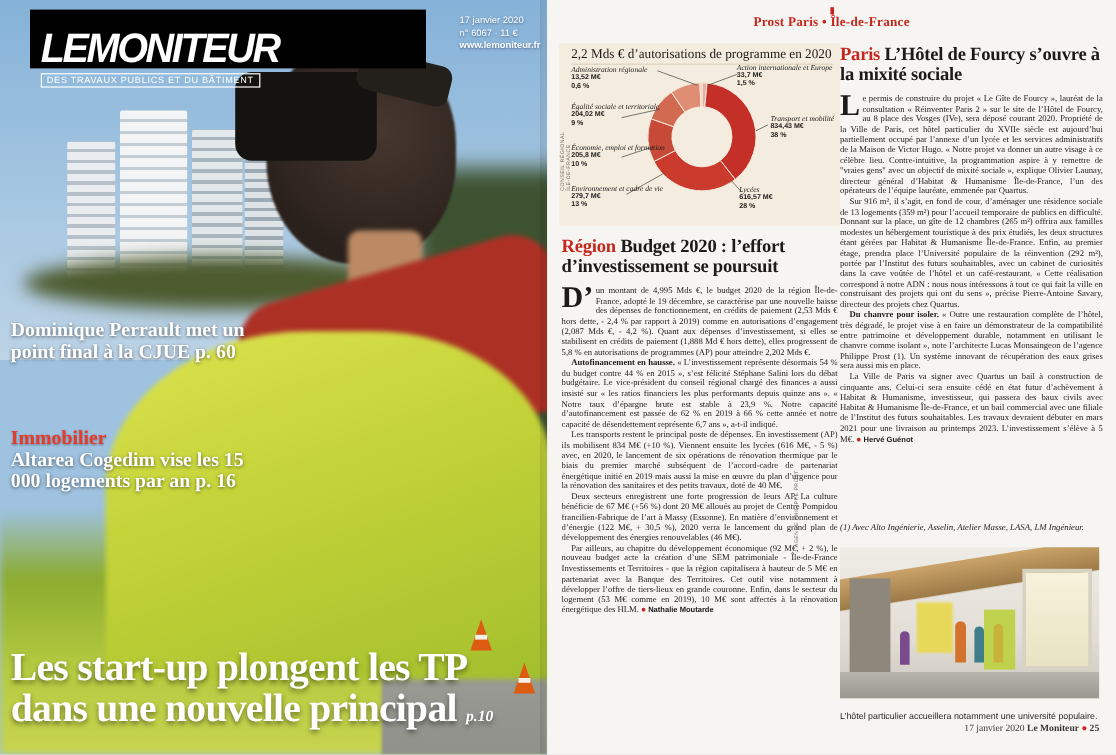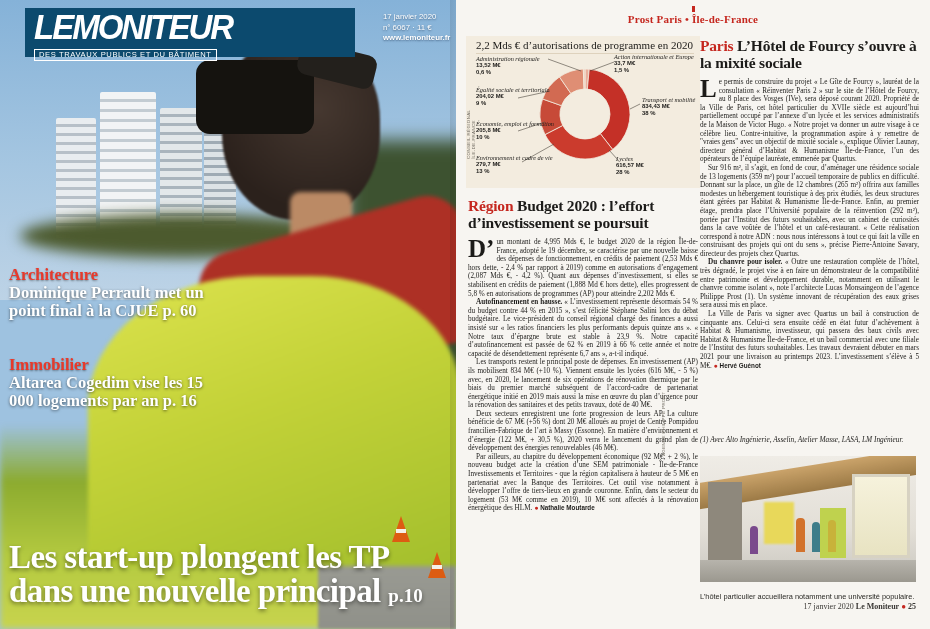--- a/index.html
+++ b/index.html
@@ -23,40 +23,40 @@
   .strap{left:298px;top:48px;width:78px;height:34px;background:#23201c;border-radius:10px;transform:rotate(14deg);}
   .neck{left:290px;top:192px;width:62px;height:74px;background:#bb8a65;filter:blur(2px);border-radius:10px;}
   .collar{left:206px;top:222px;width:272px;height:150px;background:#ad3025;border-radius:36px;transform:rotate(-16deg);filter:blur(2px);}
   .vest{left:88px;top:276px;width:372px;height:290px;background:linear-gradient(160deg,#dde34e 0%,#c3d238 45%,#a3bf2d 100%);border-radius:45% 40% 0 0;filter:blur(2px);}
   .grass{left:0;top:424px;width:456px;height:205px;background:linear-gradient(180deg,rgba(140,166,46,0) 0%,#8cab2f 28%,#b4ca40 65%,#c8d44e 100%);filter:blur(3px);}
   .gravel{left:318px;top:470px;width:138px;height:159px;background:linear-gradient(180deg,#a8a9a1,#8f9089);border-radius:60px 0 0 0;filter:blur(1.5px);}
   .pipe{width:34px;height:34px;border-radius:50%;background:radial-gradient(circle,#2f2f2c 0 38%,#7d7d76 40% 70%,#5d5d57 72%);filter:blur(.6px);}
   .cone{width:0;height:0;border-left:9px solid transparent;border-right:9px solid transparent;border-bottom:26px solid #dd5c12;filter:blur(.4px);}
   .cone::after{content:"";position:absolute;left:-5px;top:13px;width:10px;height:4px;background:#f4efe8;}
 
-  .masthead{position:absolute;left:25px;top:8px;width:330px;height:49px;background:#0c4a6e;color:#fff;
-            padding:3px 8px 0 9px;}
+  .masthead{position:absolute;left:25px;top:8px;width:330px;height:49px;background:#000000;color:#fff;
+            padding:16px 8px 0 9px;}
   .logo{font-family:"Liberation Sans",sans-serif;font-weight:700;font-style:italic;
         font-size:33px;letter-spacing:-2px;line-height:32px;transform:scaleY(1.04);transform-origin:left top;white-space:nowrap;}
   .logo-sub{display:inline-block;margin-top:1px;border:1px solid #fff;padding:0 4px;
         font-family:"Liberation Sans",sans-serif;font-size:7.6px;letter-spacing:.6px;line-height:10px;}
   .issue-info{position:absolute;left:383px;top:12px;width:72px;color:#fff;
         font-family:"Liberation Sans",sans-serif;font-size:7.8px;line-height:10.5px;
         text-shadow:0 1px 2px rgba(20,40,70,.55);}
   .issue-info .www{font-weight:700;}
 
   .teaser{position:absolute;left:9px;width:210px;color:#fff;
           font-size:16.5px;line-height:18px;font-weight:700;
           text-shadow:0 1px 3px rgba(0,0,0,.55);}
   .teaser .sec{color:#e8392b;display:block;text-shadow:0 1px 2px rgba(0,0,0,.4);}
   .tz1{top:266px;} .tz2{top:356px;} .tz3{top:446px;}
   .headline{position:absolute;left:9px;top:540px;width:446px;color:#fff;font-weight:700;
             font-size:33px;line-height:34px;letter-spacing:-.6px;
             text-shadow:0 2px 4px rgba(0,0,0,.45);}
-  .headline .pg{font-size:19px;font-weight:700;letter-spacing:0;}
+  .headline .pg{font-size:13px;font-weight:700;letter-spacing:0;font-style:italic;}
 
   .fold{position:absolute;left:450px;top:0;width:26px;height:629px;
         background:linear-gradient(90deg,rgba(0,0,0,.10),rgba(0,0,0,0) 55%);pointer-events:none;}
 
   
   .page{position:absolute;left:456px;top:0;width:474px;height:629px;background:#f7f5f1;color:#1c1b19;}
   .section-header{position:absolute;left:0;top:13px;width:100%;text-align:center;
         color:#c5271f;font-weight:700;font-size:11px;letter-spacing:.2px;}
   .section-tick{position:absolute;left:50%;top:6px;width:3px;height:6px;margin-left:-1px;background:#c5271f;}
 
@@ -134,21 +134,20 @@
       <div class="logo">LEMONITEUR</div>
       <div class="logo-sub">DES TRAVAUX PUBLICS ET DU BÂTIMENT</div>
     </div>
     <div class="issue-info">
       <div>17 janvier 2020</div>
       <div>n° 6067 · 11 €</div>
       <div class="www">www.lemoniteur.fr</div>
     </div>
 
     <div class="teaser tz1">
-      <span class="sec">Architecture</span>
       <span>Dominique Perrault met un point final à la CJUE</span>
       <span>p. 60</span>
     </div>
     <div class="teaser tz2">
       <span class="sec">Immobilier</span>
       <span>Altarea Cogedim vise les 15 000 logements par an</span>
       <span>p. 16</span>
     </div>
 
     <div class="headline">

